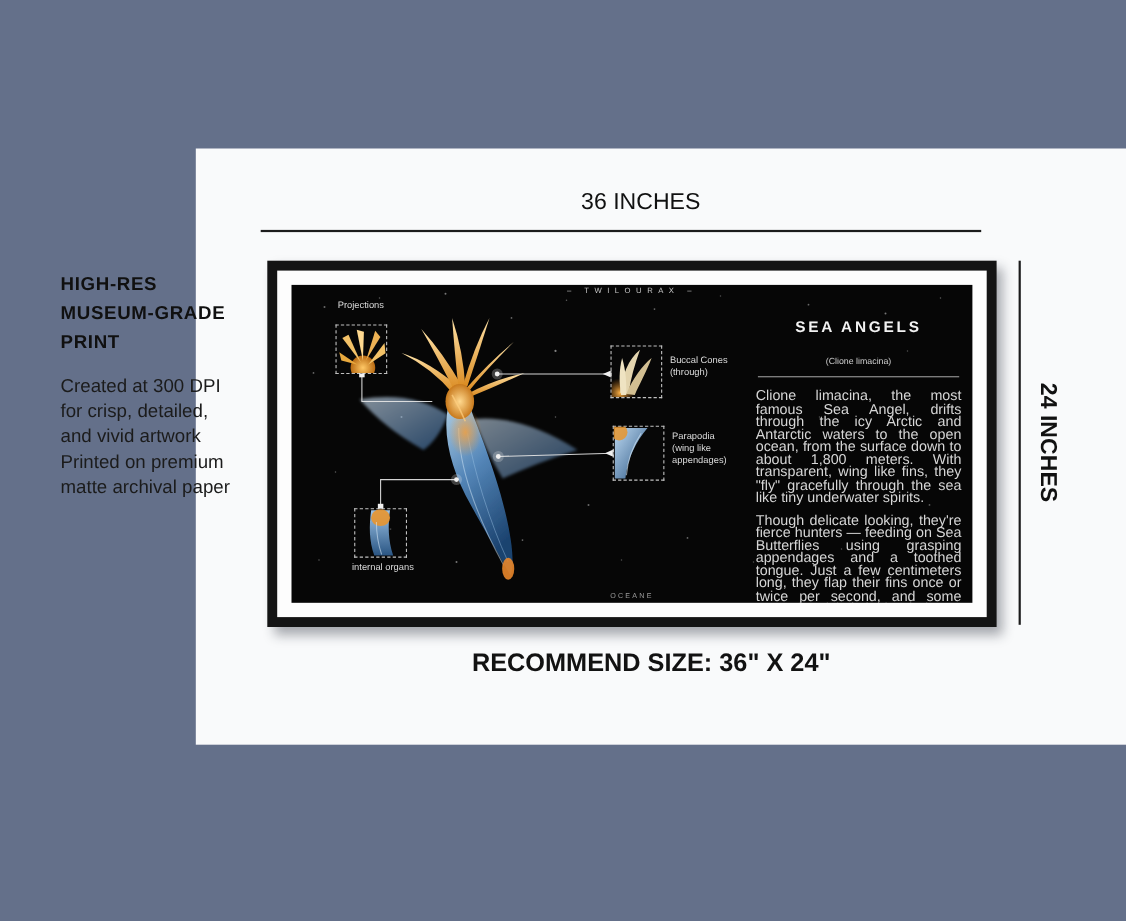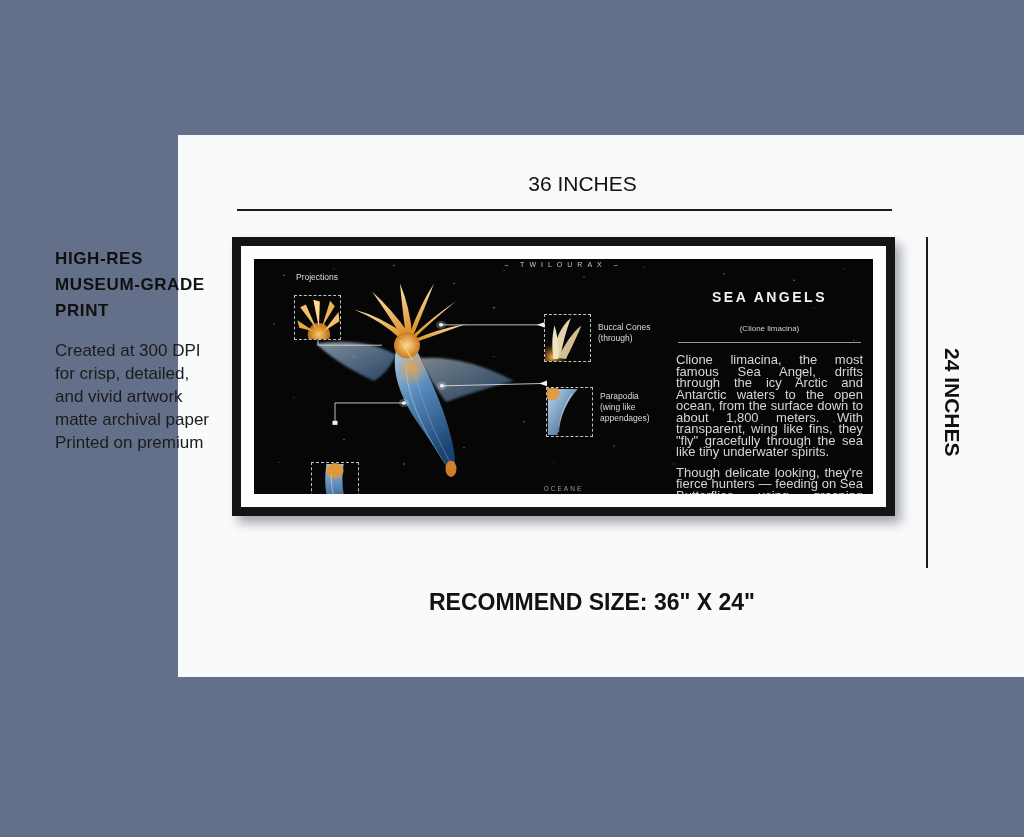--- a/index.html
+++ b/index.html
@@ -31,21 +31,21 @@
     display:flex; align-items:center; justify-content:center;
     writing-mode:vertical-rl; font-size:21px; font-weight:700; color:#111;
   }
   
   .recommend {
     position:absolute; left:240px; top:589px; width:704px; text-align:center;
     font-size:23px; font-weight:700; color:#121212;
   }
   
   .frame {
-    position:absolute; left:232px; top:237px; width:663px; height:279px;
+    position:absolute; left:243px; top:237px; width:663px; height:333px;
     background:#141414; padding:9px;
     box-shadow: 6px 7px 10px rgba(30,35,48,.38);
   }
   .mat { width:100%; height:100%; background:#fdfdfd; padding:13px; }
   .poster { position:relative; width:100%; height:100%; background:#060606; overflow:hidden; }
   .art { position:absolute; left:0; top:0; width:100%; height:100%; }
   .brand {
     position:absolute; top:2px; left:0; width:100%; text-align:center;
     font-size:7px; letter-spacing:5px; color:#c6c6c6;
   }
@@ -82,22 +82,22 @@
   <div class="desc">
     <div class="desc-heading">
       <div>HIGH-RES</div>
       <div>MUSEUM-GRADE</div>
       <div>PRINT</div>
     </div>
     <div class="desc-body">
       <div>Created at 300 DPI</div>
       <div>for crisp, detailed,</div>
       <div>and vivid artwork</div>
+      <div>Printed on premium</div>
       <div>matte archival paper</div>
-      <div>Printed on premium</div>
     </div>
   </div>
 
   <div class="ruler-h-label">36 INCHES</div>
   <div class="ruler-h-line"></div>
 
   <div class="ruler-v-line"></div>
   <div class="ruler-v-label">24 INCHES</div>
 
   <div class="recommend">RECOMMEND SIZE: 36" X 24"</div>

